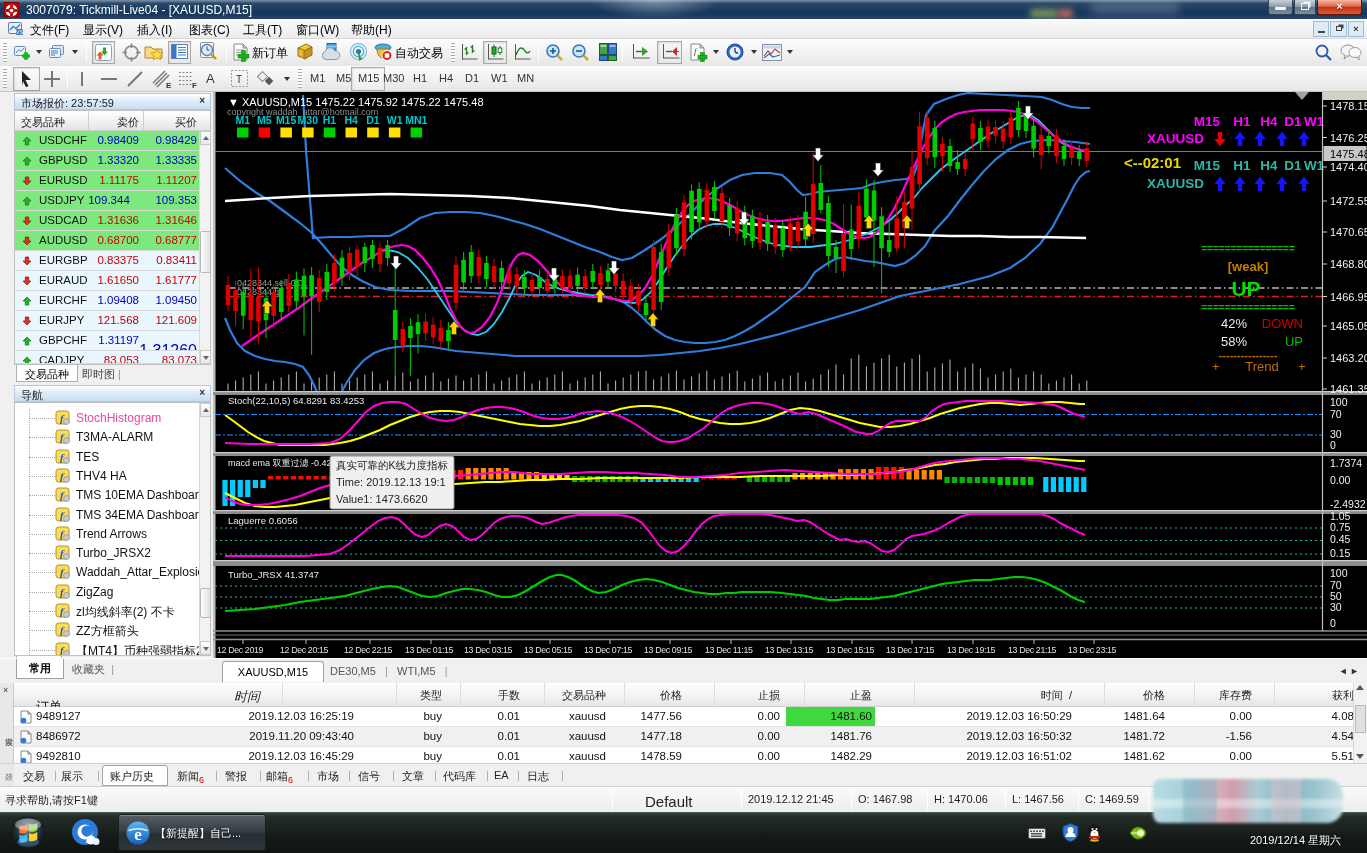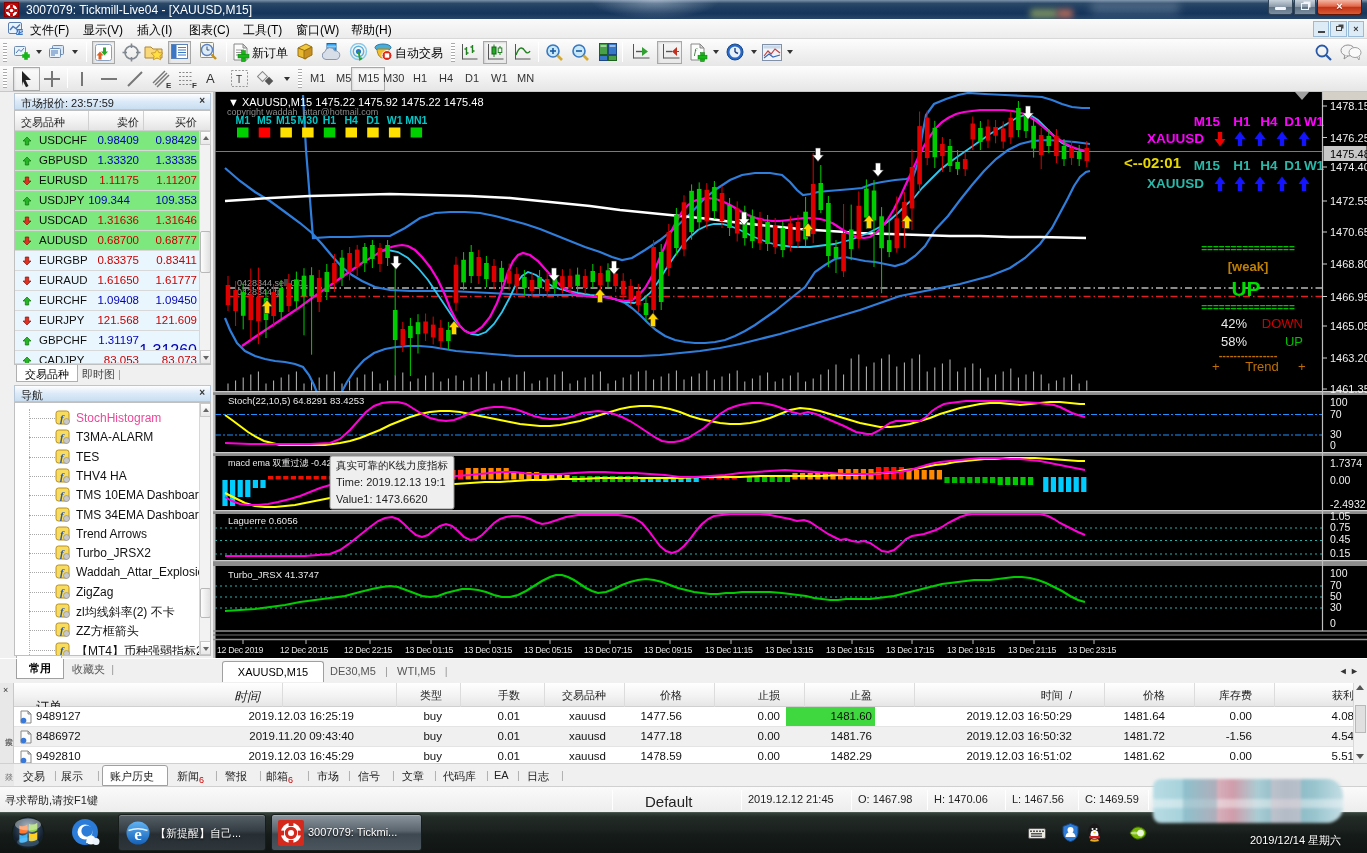--- a/index.html
+++ b/index.html
@@ -1373,34 +1373,20 @@
           <linearGradient id="ieg" x1="0" y1="0" x2="0" y2="1">
             <stop offset="0%" stop-color="#5FB2F2"></stop>
             <stop offset="100%" stop-color="#1460B8"></stop>
           </linearGradient>
         </defs>
         <text x="13" y="19.5" font-size="17" font-weight="bold" fill="#FFF" text-anchor="middle" font-family="Liberation Serif, serif">e</text>
         <path d="M3.5,10.5 q9.5,-3.5 19,0" stroke="#FFF" stroke-width="1.6" fill="none" opacity="0.85"></path>
       </svg>
       <span style="position:absolute;left:36px;top:11px;font-size:11px;color:#FFF;white-space:nowrap;text-shadow:0 1px 2px #000;">【新提醒】自己...</span>
     </div>
-<div class="abs" style="left:271px;top:2px;width:151px;height:37px;background:linear-gradient(180deg,#8A959E 0%,#5A656E 45%,#3E4850 55%,#4A555E 100%);border:1px solid #171D1A;border-radius:3px;box-shadow:inset 0 1px 0 rgba(255,255,255,.25);">
-      <svg style="position:absolute;left:6px;top:5px;" width="26" height="26" viewBox="0 0 26 26">
-        <rect x="0" y="0" width="26" height="26" rx="2" fill="#D42A1E"></rect>
-        <g transform="translate(13,13)">
-          <circle r="8.2" fill="none" stroke="#FFF" stroke-width="4"></circle>
-          <rect x="-2.4" y="-12" width="4.8" height="5" fill="#D42A1E"></rect>
-          <rect x="-2.4" y="7" width="4.8" height="5" fill="#D42A1E"></rect>
-          <rect x="-12" y="-2.4" width="5" height="4.8" fill="#D42A1E"></rect>
-          <rect x="7" y="-2.4" width="5" height="4.8" fill="#D42A1E"></rect>
-          <circle r="3" fill="#FFF"></circle>
-        </g>
-      </svg>
-      <span style="position:absolute;left:36px;top:11px;font-size:11px;color:#FFF;white-space:nowrap;text-shadow:0 1px 2px #000;">3007079: Tickmi...</span>
-    </div>
 <svg class="abs" style="left:1028px;top:14px;" width="18" height="14" viewBox="0 0 18 14">
       <rect x="0.5" y="2.5" width="17" height="10" rx="1.5" fill="#E8E8E0" stroke="#555"></rect>
       <g fill="#555">
         <rect x="2" y="4.5" width="2" height="1.5"></rect>
         <rect x="5" y="4.5" width="2" height="1.5"></rect>
         <rect x="8" y="4.5" width="2" height="1.5"></rect>
         <rect x="11" y="4.5" width="2" height="1.5"></rect>
         <rect x="14" y="4.5" width="2" height="1.5"></rect>
         <rect x="3" y="7" width="11" height="1.5"></rect>
         <rect x="3" y="9.5" width="11" height="1.5"></rect>

